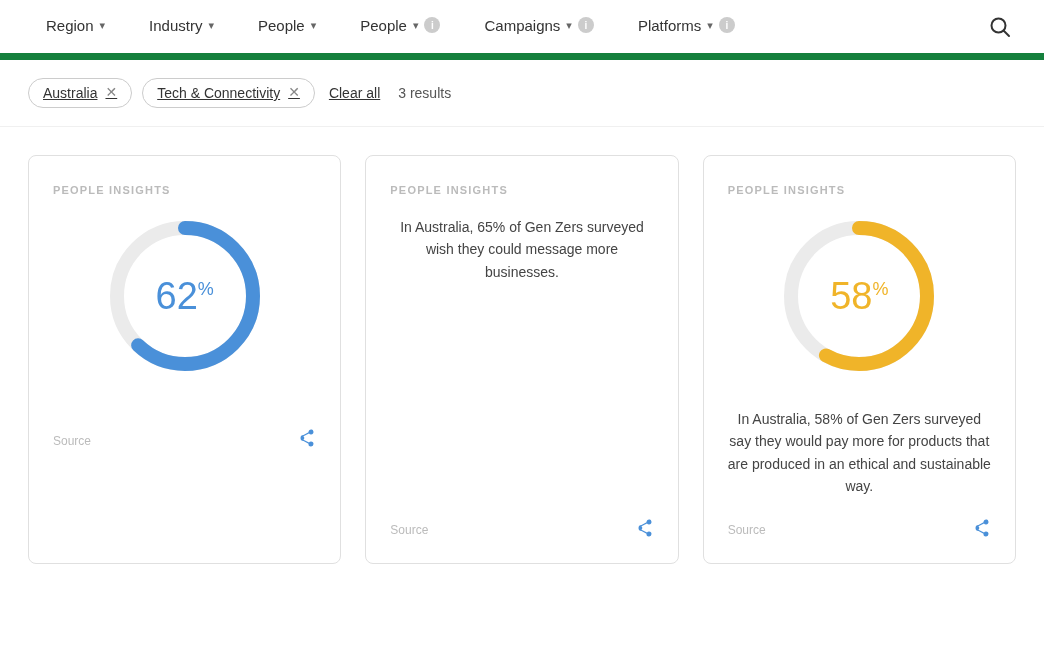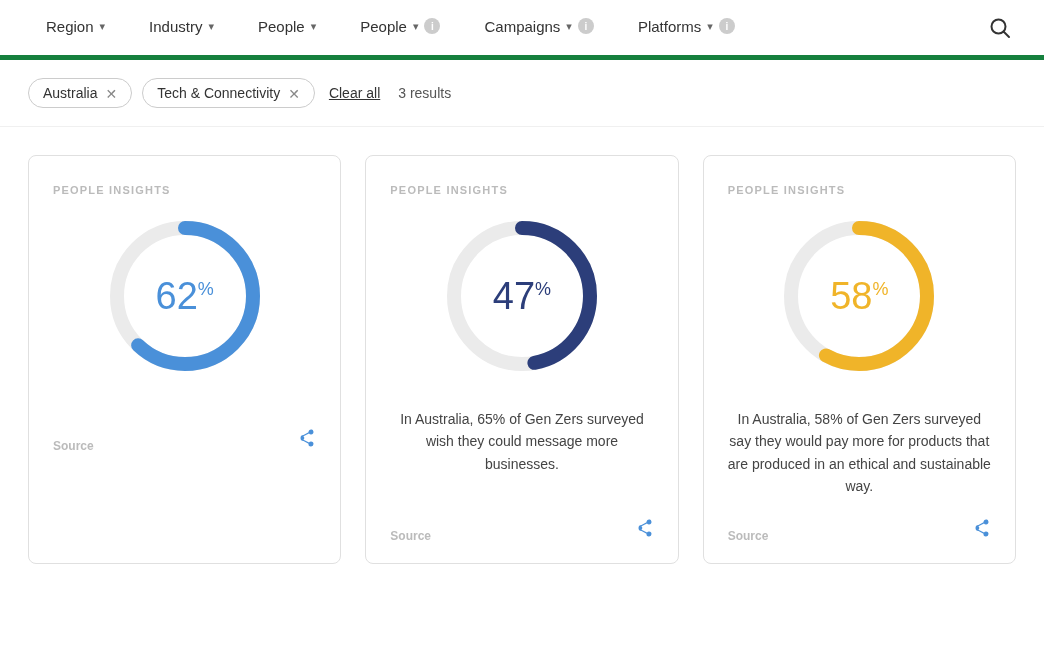--- a/index.html
+++ b/index.html
@@ -1,20 +1,20 @@
 <!DOCTYPE html>
 <html><head>
   <meta charset="utf-8">
   <style>
     * { box-sizing: border-box; margin: 0; padding: 0; }
     body { font-family: -apple-system, BlinkMacSystemFont, 'Segoe UI', Arial, sans-serif; background: #fff; color: #333; }
 
     
     .nav-bar {
-      display: flex; align-items: center; border-bottom: 5px solid #15803d;
+      display: flex; align-items: center; border-bottom: 7px solid #15803d;
       padding: 0 24px; height: 60px; gap: 0;
     }
     .nav-item {
       display: flex; align-items: center; gap: 6px;
       padding: 0 22px; height: 100%; cursor: pointer;
       font-size: 15px; color: #333; font-weight: 400;
       border-bottom: 3px solid transparent; user-select: none;
     }
     .nav-item .chevron { font-size: 11px; color: #666; }
     .nav-item .info-icon {
@@ -28,24 +28,24 @@
       cursor: pointer; display: flex; align-items: center; justify-content: center;
       font-size: 20px; color: #333;
     }
 
     
     .filters-bar {
       display: flex; align-items: center; gap: 10px;
       padding: 18px 28px; border-bottom: 1px solid #f0f0f0;
     }
     .filter-chip {
-      display: flex; align-items: flex-end; gap: 8px;
+      display: flex; align-items: flex-start; gap: 8px;
       border: 1.5px solid #ccc; border-radius: 20px;
       padding: 6px 14px; font-size: 14px; color: #333;
-      background: #fff; cursor: pointer;
+      background: #fff; cursor: pointer; text-decoration: underline;
     }
     .filter-chip .close-x {
       font-size: 14px; color: #888; cursor: pointer; line-height: 1;
     }
     .clear-all-btn {
       border: none; background: none; font-size: 14px;
       color: #333; cursor: pointer; padding: 6px 4px; text-decoration: underline;
     }
     .results-count {
       font-size: 14px; color: #555; margin-left: 4px;
@@ -78,22 +78,22 @@
       transform: translate(-50%, -50%);
       font-size: 38px; font-weight: 300; line-height: 1;
     }
     .donut-center sup { font-size: 18px; vertical-align: super; }
 
     .card-text {
       font-size: 14px; line-height: 1.6; color: #444;
       text-align: center; flex: 1;
     }
     .card-footer {
-      display: flex; justify-content: space-between; align-items: flex-end;
-      width: 100%; margin-top: 20px; font-weight: bold;
+      display: flex; justify-content: space-between; align-items: center;
+      width: 100%; margin-top: 20px;
     }
     .source-label { font-size: 12px; color: #bbb; }
     .share-icon { font-size: 18px; color: #4a90d9; cursor: pointer; }
 
     
     .track { fill: none; stroke: #ebebeb; }
     .progress { fill: none; stroke-linecap: round; }
   </style>
 </head>
 <body>
@@ -164,29 +164,20 @@
       <span class="source-label">Source</span>
       <span class="share-icon">
         <svg width="20" height="20" viewBox="0 0 20 20" fill="none">
           <path d="M15 13.5a2.5 2.5 0 0 0-2.01 1.02L7.5 11.8a2.5 2.5 0 0 0 0-3.6l5.49-2.72A2.5 2.5 0 1 0 12.5 4a2.49 2.49 0 0 0 .01.28L7.5 7.02A2.5 2.5 0 1 0 7.5 13l5.01 2.72A2.5 2.5 0 1 0 15 13.5z" fill="#4a90d9"></path>
         </svg>
       </span>
     </div>
   </div>
     <div class="card">
     <div class="card-label">PEOPLE INSIGHTS</div>
-    <div class="donut-wrapper">
-      <svg width="160" height="160" viewBox="0 0 160 160">
-        <circle class="track" cx="80" cy="80" r="68" stroke-width="14"></circle>
-        <circle class="progress" cx="80" cy="80" r="68" stroke="#2c3e7a" stroke-width="14" stroke-dasharray="427.2566008882119" stroke-dashoffset="226.4459984707523" transform="rotate(-90 80 80)"></circle>
-      </svg>
-      <div class="donut-center" style="color:#2c3e7a;">
-        47<sup>%</sup>
-      </div>
-    </div>
     <p class="card-text">In Australia, 65% of Gen Zers surveyed wish they could message more businesses.</p>
     <div class="card-footer">
       <span class="source-label">Source</span>
       <span class="share-icon">
         <svg width="20" height="20" viewBox="0 0 20 20" fill="none">
           <path d="M15 13.5a2.5 2.5 0 0 0-2.01 1.02L7.5 11.8a2.5 2.5 0 0 0 0-3.6l5.49-2.72A2.5 2.5 0 1 0 12.5 4a2.49 2.49 0 0 0 .01.28L7.5 7.02A2.5 2.5 0 1 0 7.5 13l5.01 2.72A2.5 2.5 0 1 0 15 13.5z" fill="#4a90d9"></path>
         </svg>
       </span>
     </div>
   </div>

